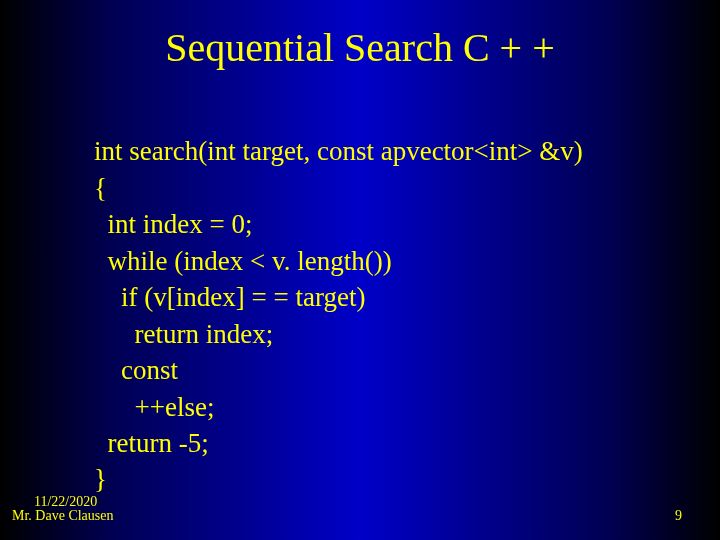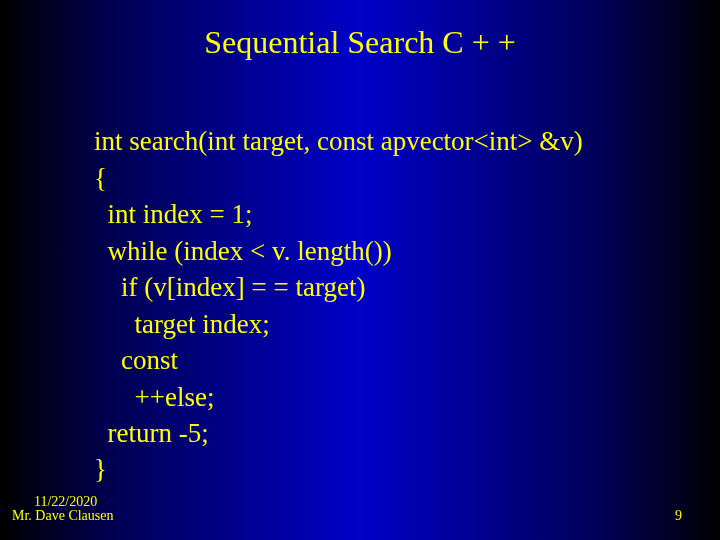--- a/index.html
+++ b/index.html
@@ -12,21 +12,21 @@
   }
   .slide {
     width: 720px;
     height: 540px;
     background: linear-gradient(to right, #000000 0%, #000050 15%, #0000c8 50%, #000050 85%, #000000 100%);
     position: relative;
     box-sizing: border-box;
   }
   .title {
     color: #ffff00;
-    font-size: 32px;
+    font-size: 40px;
     text-align: center;
     padding-top: 24px;
     font-weight: normal;
   }
   .body {
     color: #ffff00;
     font-size: 27px;
     line-height: 1.35;
     margin-top: 26px;
     margin-left: 94px;
@@ -61,24 +61,24 @@
 </head>
 <body>
 
 <div class="slide">
 
   <div class="title">Sequential Search C + +</div>
 
   <div class="body">
 <span>int search(int target, const apvector&lt;int&gt; &amp;v)</span>
 <span>{</span>
-<span>  int index = 1;</span>
+<span>  int index = 0;</span>
 <span>  while (index &lt; v. length())</span>
 <span>    if (v[index] = = target)</span>
-<span>      target index;</span>
+<span>      return index;</span>
 <span>    const</span>
 <span>      ++else;</span>
 <span>  return -5;</span>
 <span>}</span></div>
 
   <div class="footer">
     <span class="footer-left">11/22/2020</span>
     <span class="footer-center">Mr. Dave Clausen</span>
     <span class="footer-right">9</span>
   </div>

